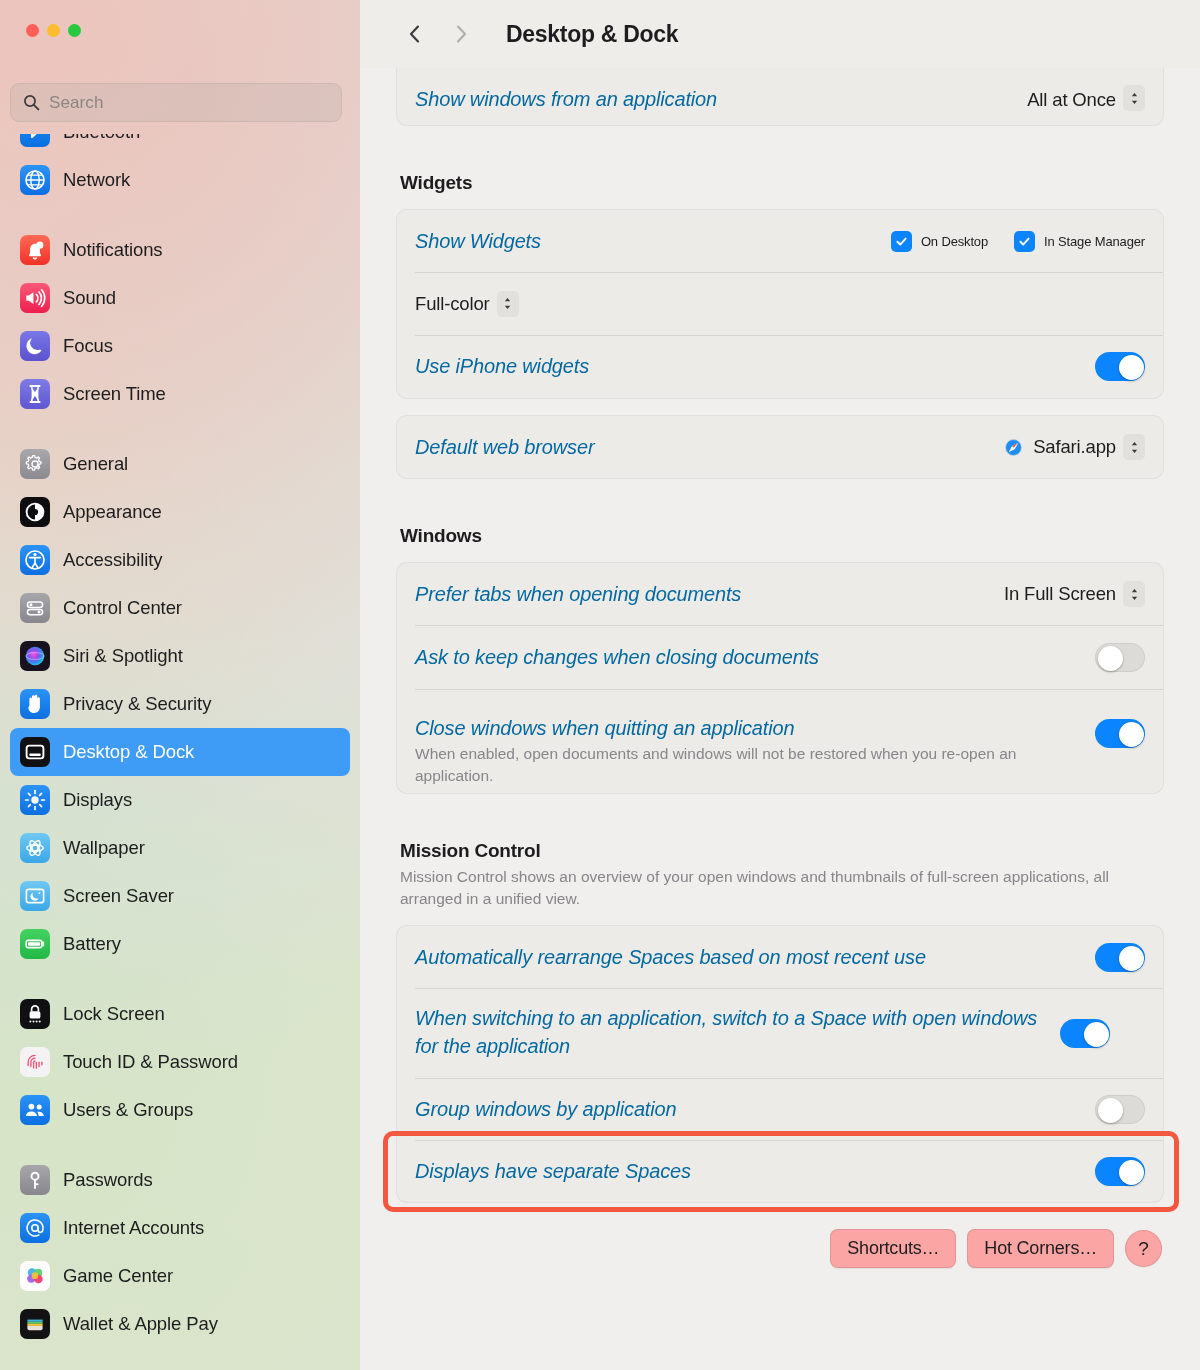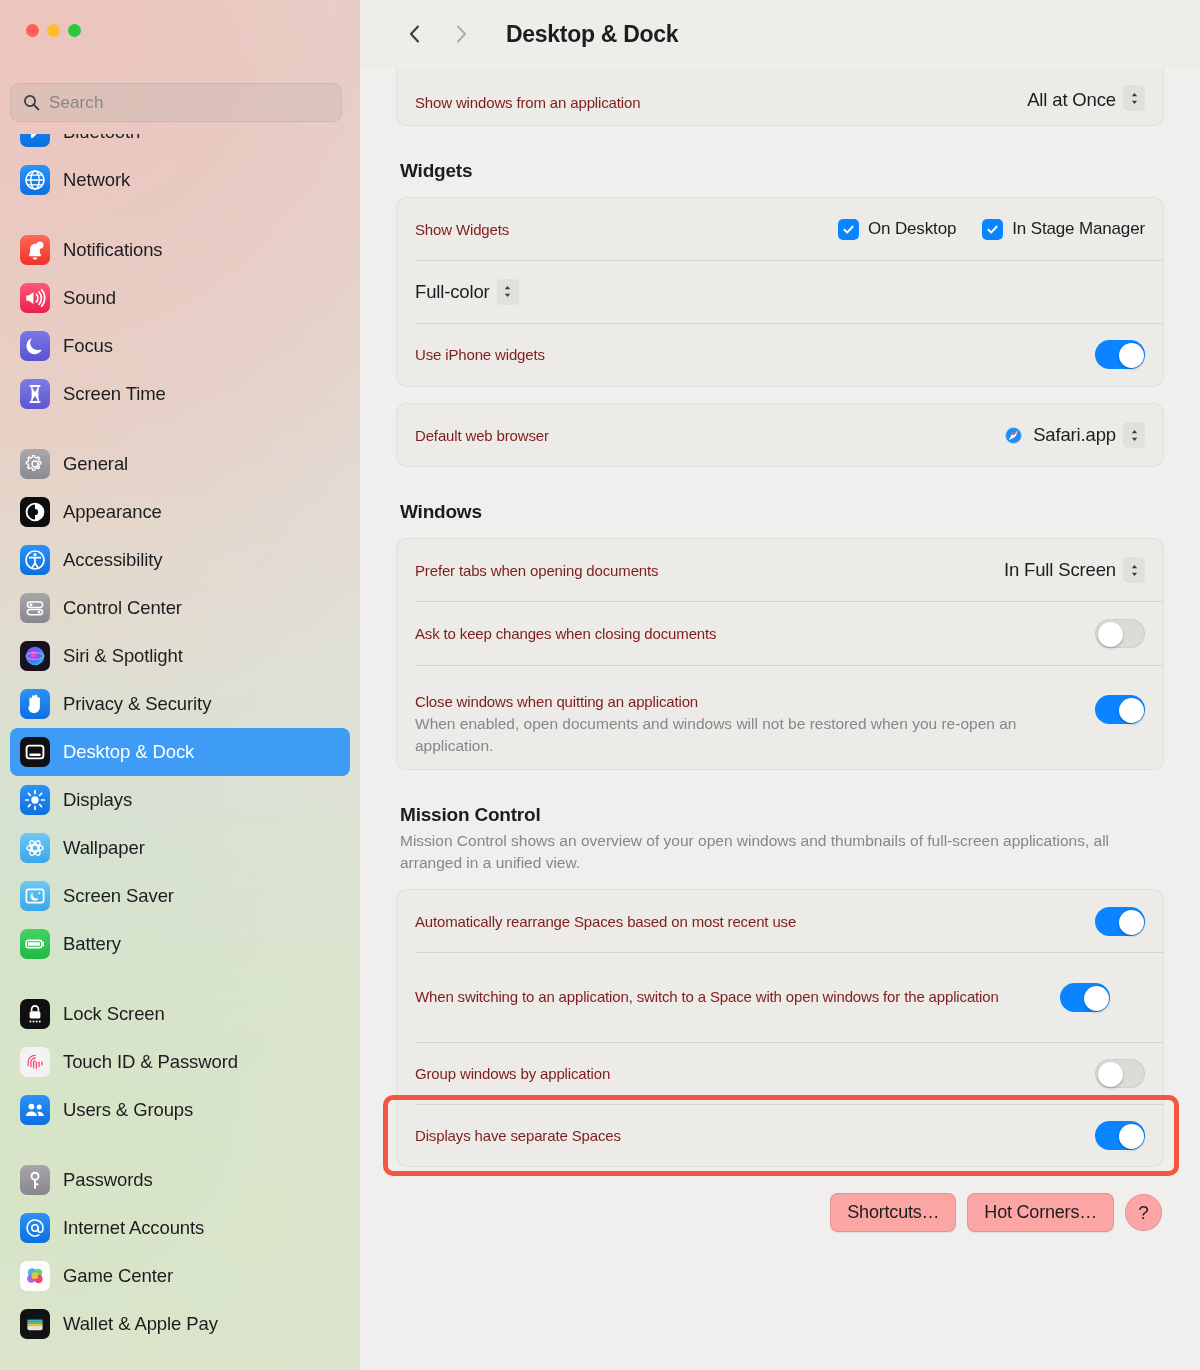--- a/index.html
+++ b/index.html
@@ -80,26 +80,26 @@
   .card.top-cut { border-top-left-radius:11px; border-top-right-radius:11px; margin-top:-18px; }
 
   .row {
     display:flex; align-items:center; min-height:57px; padding:0 18px;
     position:relative;
   }
   .row + .row::before {
     content:""; position:absolute; top:0; left:18px; right:0; height:1px;
     background:rgba(0,0,0,0.09);
   }
-  .row .label { font-size:15px; color:#7f1d1d; letter-spacing:-0.15px; flex:1; }
+  .row .label { font-size:20px; color:#0369a1; letter-spacing:-0.15px; flex:1;font-style:italic; }
   .row .label.two-line { line-height:1.38; padding:14px 0; }
   .row .sub { font-size:15.5px; color:#86868b; line-height:1.42; margin-top:3px; }
   .row .value { font-size:18.5px; color:#1d1d1f; margin-right:7px; letter-spacing:-0.15px; }
 
-  .sec-title { font-size:19px; font-weight:bold; color:#1d1d1f; letter-spacing:-0.2px; }
+  .sec-title { font-size:19px; font-weight:bold; color:#1d1d1f; letter-spacing:-0.2px;margin-top:12px; }
   .sec-desc { font-size:15.5px; color:#86868b; line-height:1.42; margin-top:4px; max-width:726px; }
 
   
   .stepper {
     width:22px; height:26px; border-radius:5px; background:#E2E0DD;
     display:flex; align-items:center; justify-content:center; flex:0 0 22px;
   }
   
   .toggle {
     width:50px; height:29px; border-radius:15px; position:relative; flex:0 0 50px;
@@ -107,21 +107,21 @@
   }
   .toggle.on { background:#0A84FF; border-color:transparent; }
   .toggle .knob {
     position:absolute; top:2px; left:2px; width:25px; height:25px; border-radius:50%;
     background:#fff; box-shadow:0 1px 2.5px rgba(0,0,0,0.30);
   }
   .toggle.on .knob { left:23px; }
   
   .cbx-wrap { display:flex; align-items:center; gap:9px; margin-left:26px; }
   .cbx { width:21px; height:21px; border-radius:5px; background:#0A84FF; display:flex; align-items:center; justify-content:center; flex:0 0 21px; }
-  .cbx-label { font-size:17px; color:#1d1d1f; letter-spacing:-0.15px; white-space:nowrap; }
+  .cbx-label { font-size:13px; color:#1d1d1f; letter-spacing:-0.15px; white-space:nowrap; }
 
   .sec-gap { height:34px; }
   .sec-gap-sm { height:15px; }
   .sec-head { padding:0 4px; }
 
   
   .hl-wrap { position:relative; }
   .hl-box {
     position:absolute; left:-14px; right:-16px; top:-9px; bottom:-10px;
     border:5px solid #F4573F; border-radius:10px; pointer-events:none; z-index:3;

